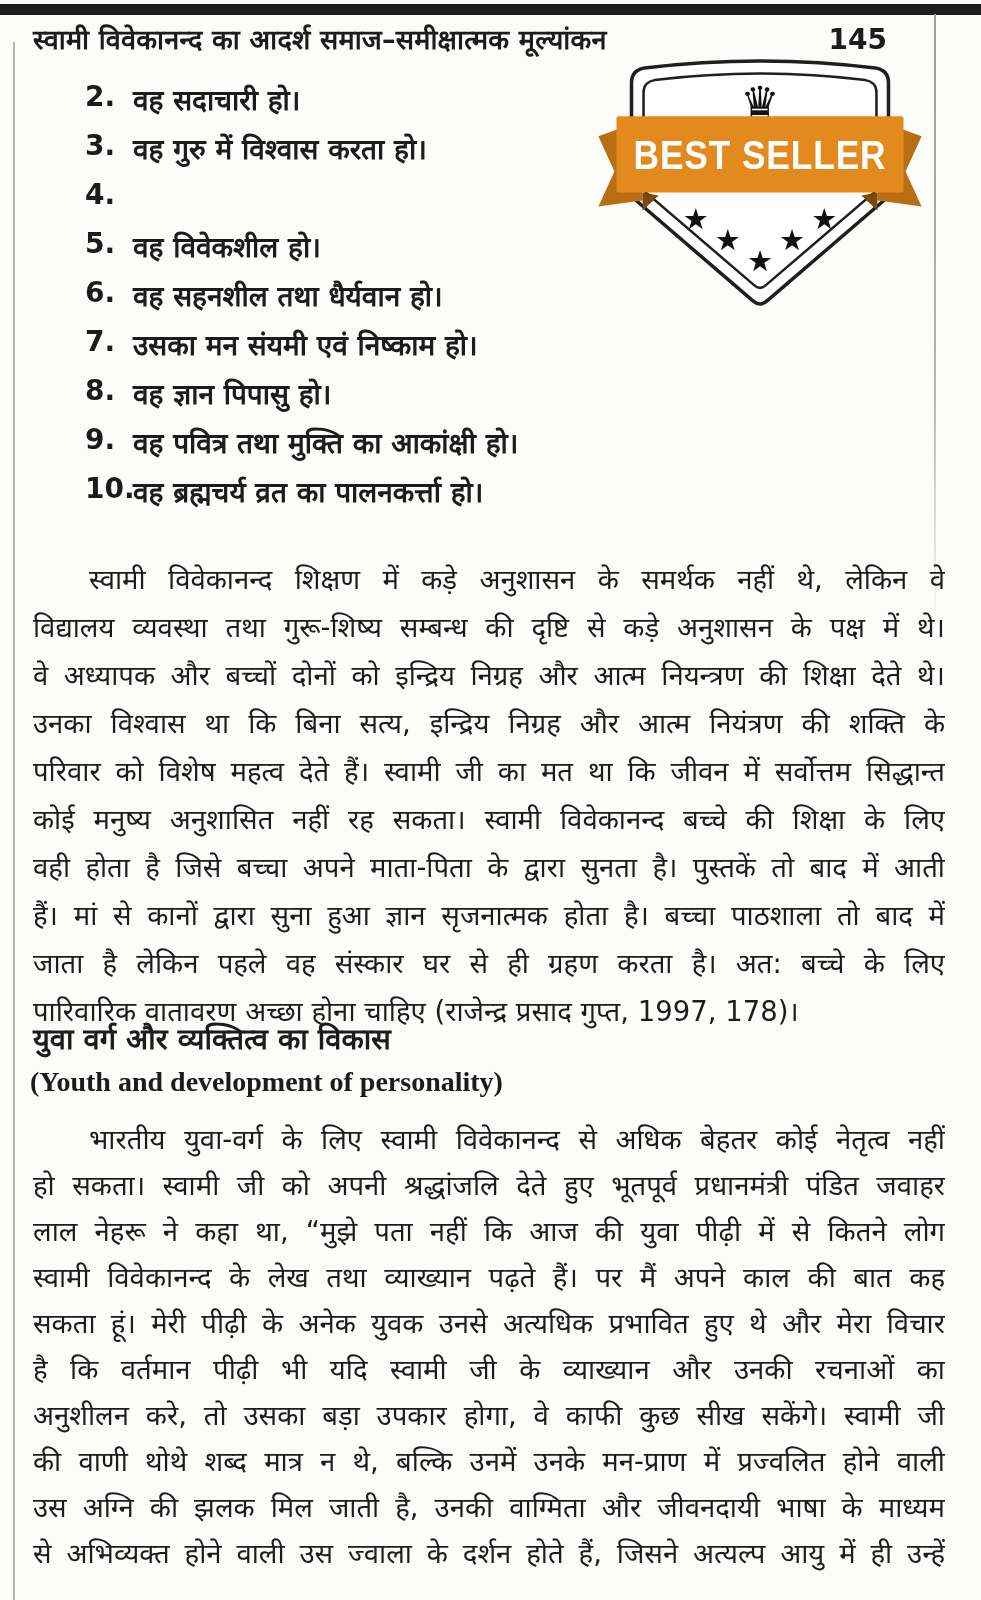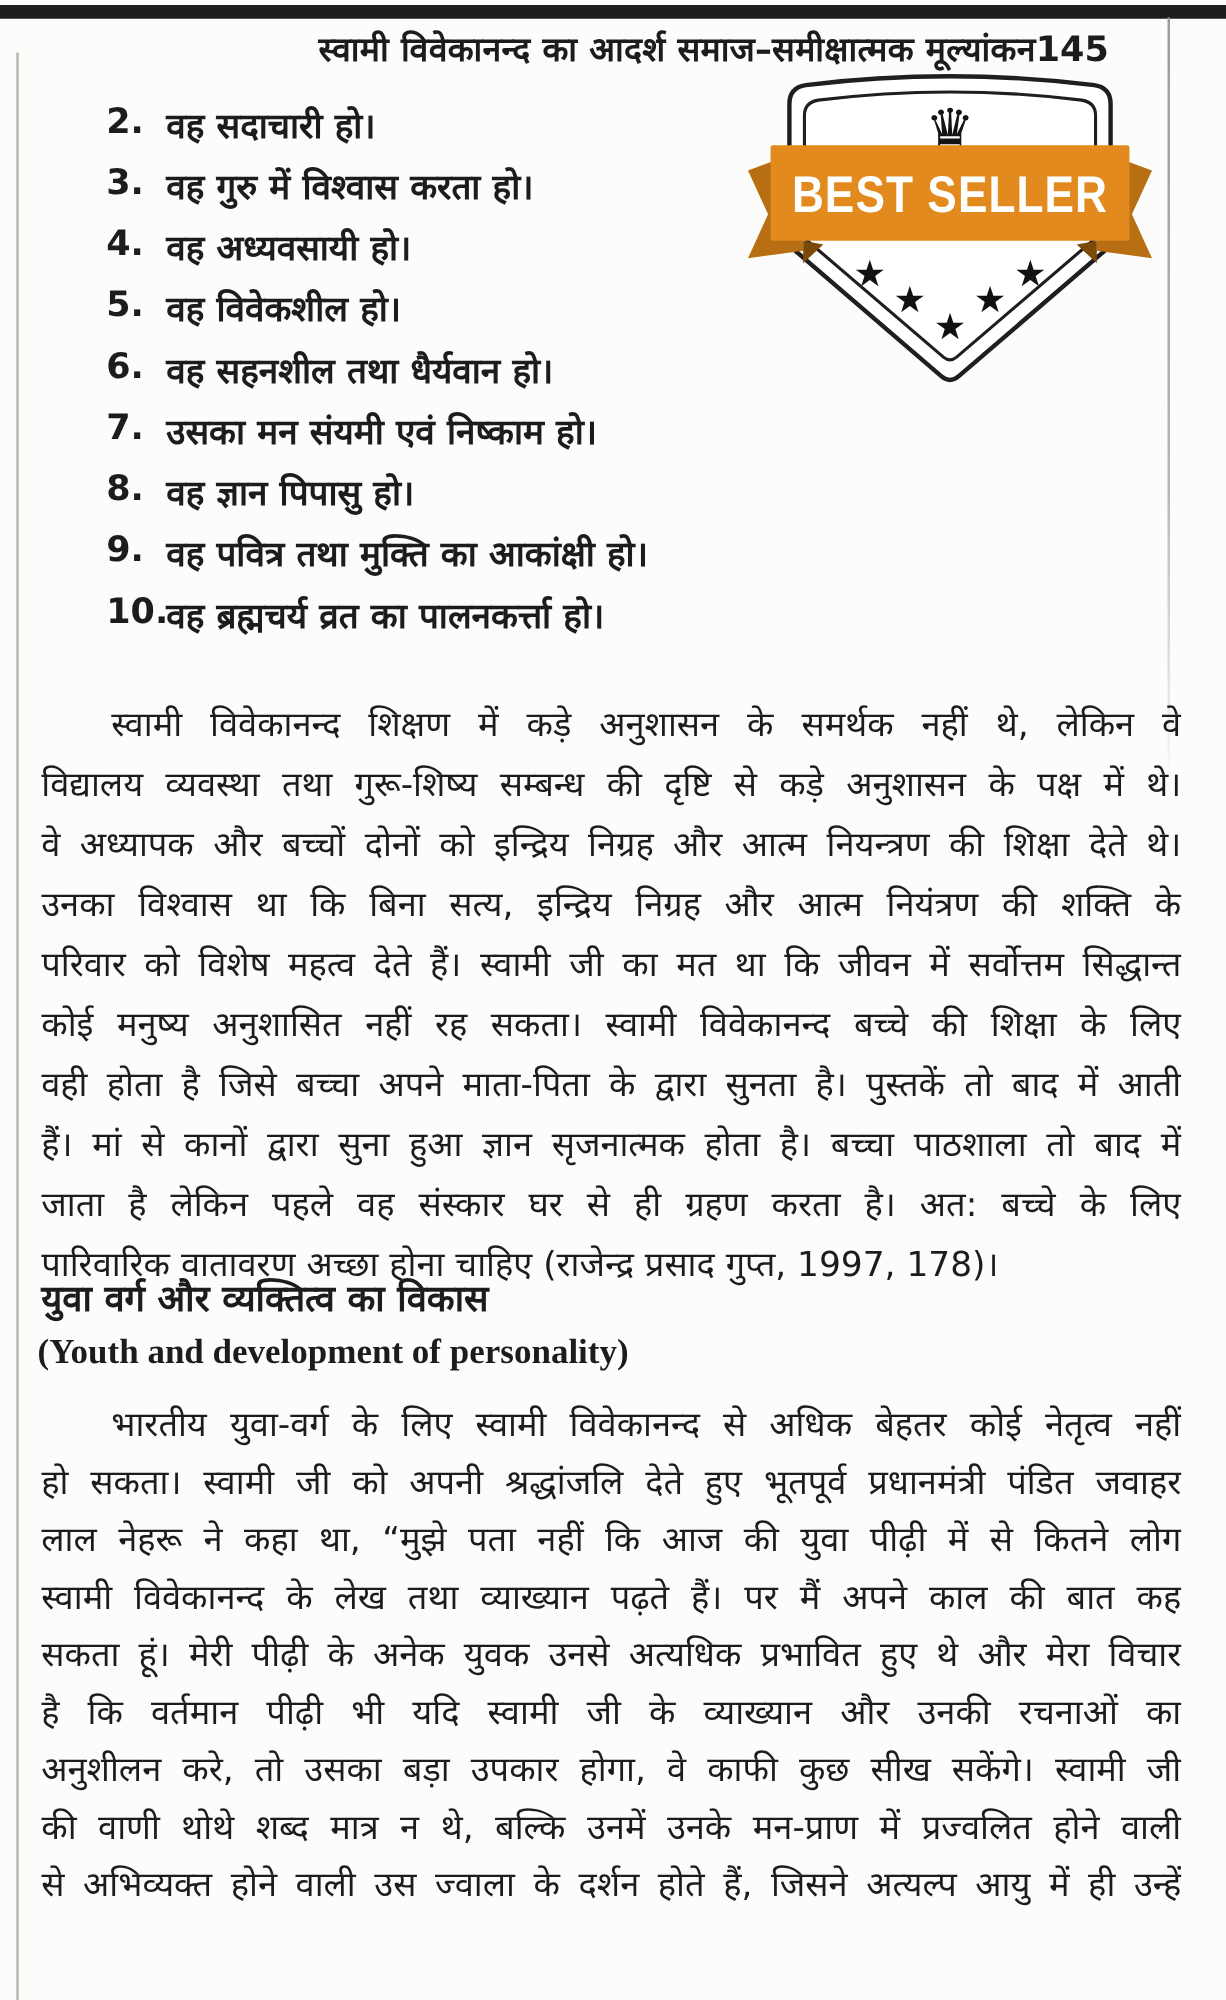--- a/index.html
+++ b/index.html
@@ -9,21 +9,21 @@
     font-family:"DejaVu Sans", sans-serif;
     color:#1c1c1c;
     position:relative;
     overflow:hidden;
   }
   .page{position:absolute;inset:0;background:#fcfcfa;}
   .top-bar{position:absolute;left:0;top:4px;width:981px;height:11px;background:#1d1d1d;}
   .left-rule{position:absolute;left:13px;top:42px;width:2px;height:1558px;background:#b9b6b0;}
   .right-rule{position:absolute;left:934px;top:14px;width:2px;height:620px;
     background:linear-gradient(#9d9d9d 0%,#b5b5b5 60%,rgba(200,200,200,0) 100%);}
-  .header{position:absolute;left:33px;top:20px;width:890px;display:flex;justify-content:flex-end;align-items:baseline;}
+  .header{position:absolute;left:33px;top:20px;width:890px;display:flex;justify-content:space-between;align-items:baseline;}
   .header-title{font-size:27px;font-weight:bold;letter-spacing:.2px;}
   .page-number{font-size:28px;font-weight:bold;margin-right:36px;}
   .qualities{position:absolute;left:85px;top:80px;width:560px;}
   .q-item{display:flex;height:49px;align-items:flex-start;font-size:28px;font-weight:600;}
   .q-num{width:46px;flex:0 0 46px;}
   .q-text{margin-left:2px;white-space:nowrap;}
   .para{position:absolute;left:33px;width:912px;font-size:27.5px;font-weight:500;}
   .pline{height:48px;text-align:justify;text-align-last:justify;white-space:nowrap;overflow:hidden;}
   .pline.indent{padding-left:56px;}
   .pline.last{text-align-last:left;}
@@ -53,21 +53,20 @@
     <div class="q-item">
       <span class="q-num">2.</span>
       <span class="q-text">वह सदाचारी हो।</span>
     </div>
     <div class="q-item">
       <span class="q-num">3.</span>
       <span class="q-text">वह गुरु में विश्वास करता हो।</span>
     </div>
     <div class="q-item">
       <span class="q-num">4.</span>
-      <span class="q-text">वह अध्यवसायी हो।</span>
     </div>
     <div class="q-item">
       <span class="q-num">5.</span>
       <span class="q-text">वह विवेकशील हो।</span>
     </div>
     <div class="q-item">
       <span class="q-num">6.</span>
       <span class="q-text">वह सहनशील तथा धैर्यवान हो।</span>
     </div>
     <div class="q-item">
@@ -130,15 +129,16 @@
 
   <div class="para" id="para2" style="top:1120px;">
     <div class="pline indent">भारतीय युवा-वर्ग के लिए स्वामी विवेकानन्द से अधिक बेहतर कोई नेतृत्व नहीं</div>
     <div class="pline">हो सकता। स्वामी जी को अपनी श्रद्धांजलि देते हुए भूतपूर्व प्रधानमंत्री पंडित जवाहर</div>
     <div class="pline">लाल नेहरू ने कहा था, “मुझे पता नहीं कि आज की युवा पीढ़ी में से कितने लोग</div>
     <div class="pline">स्वामी विवेकानन्द के लेख तथा व्याख्यान पढ़ते हैं। पर मैं अपने काल की बात कह</div>
     <div class="pline">सकता हूं। मेरी पीढ़ी के अनेक युवक उनसे अत्यधिक प्रभावित हुए थे और मेरा विचार</div>
     <div class="pline">है कि वर्तमान पीढ़ी भी यदि स्वामी जी के व्याख्यान और उनकी रचनाओं का</div>
     <div class="pline">अनुशीलन करे, तो उसका बड़ा उपकार होगा, वे काफी कुछ सीख सकेंगे। स्वामी जी</div>
     <div class="pline">की वाणी थोथे शब्द मात्र न थे, बल्कि उनमें उनके मन-प्राण में प्रज्वलित होने वाली</div>
+    <div class="pline">उस अग्नि की झलक मिल जाती है, उनकी वाग्मिता और जीवनदायी भाषा के माध्यम</div>
     <div class="pline">से अभिव्यक्त होने वाली उस ज्वाला के दर्शन होते हैं, जिसने अत्यल्प आयु में ही उन्हें</div>
   </div>
 </div>
 
 </body></html>

